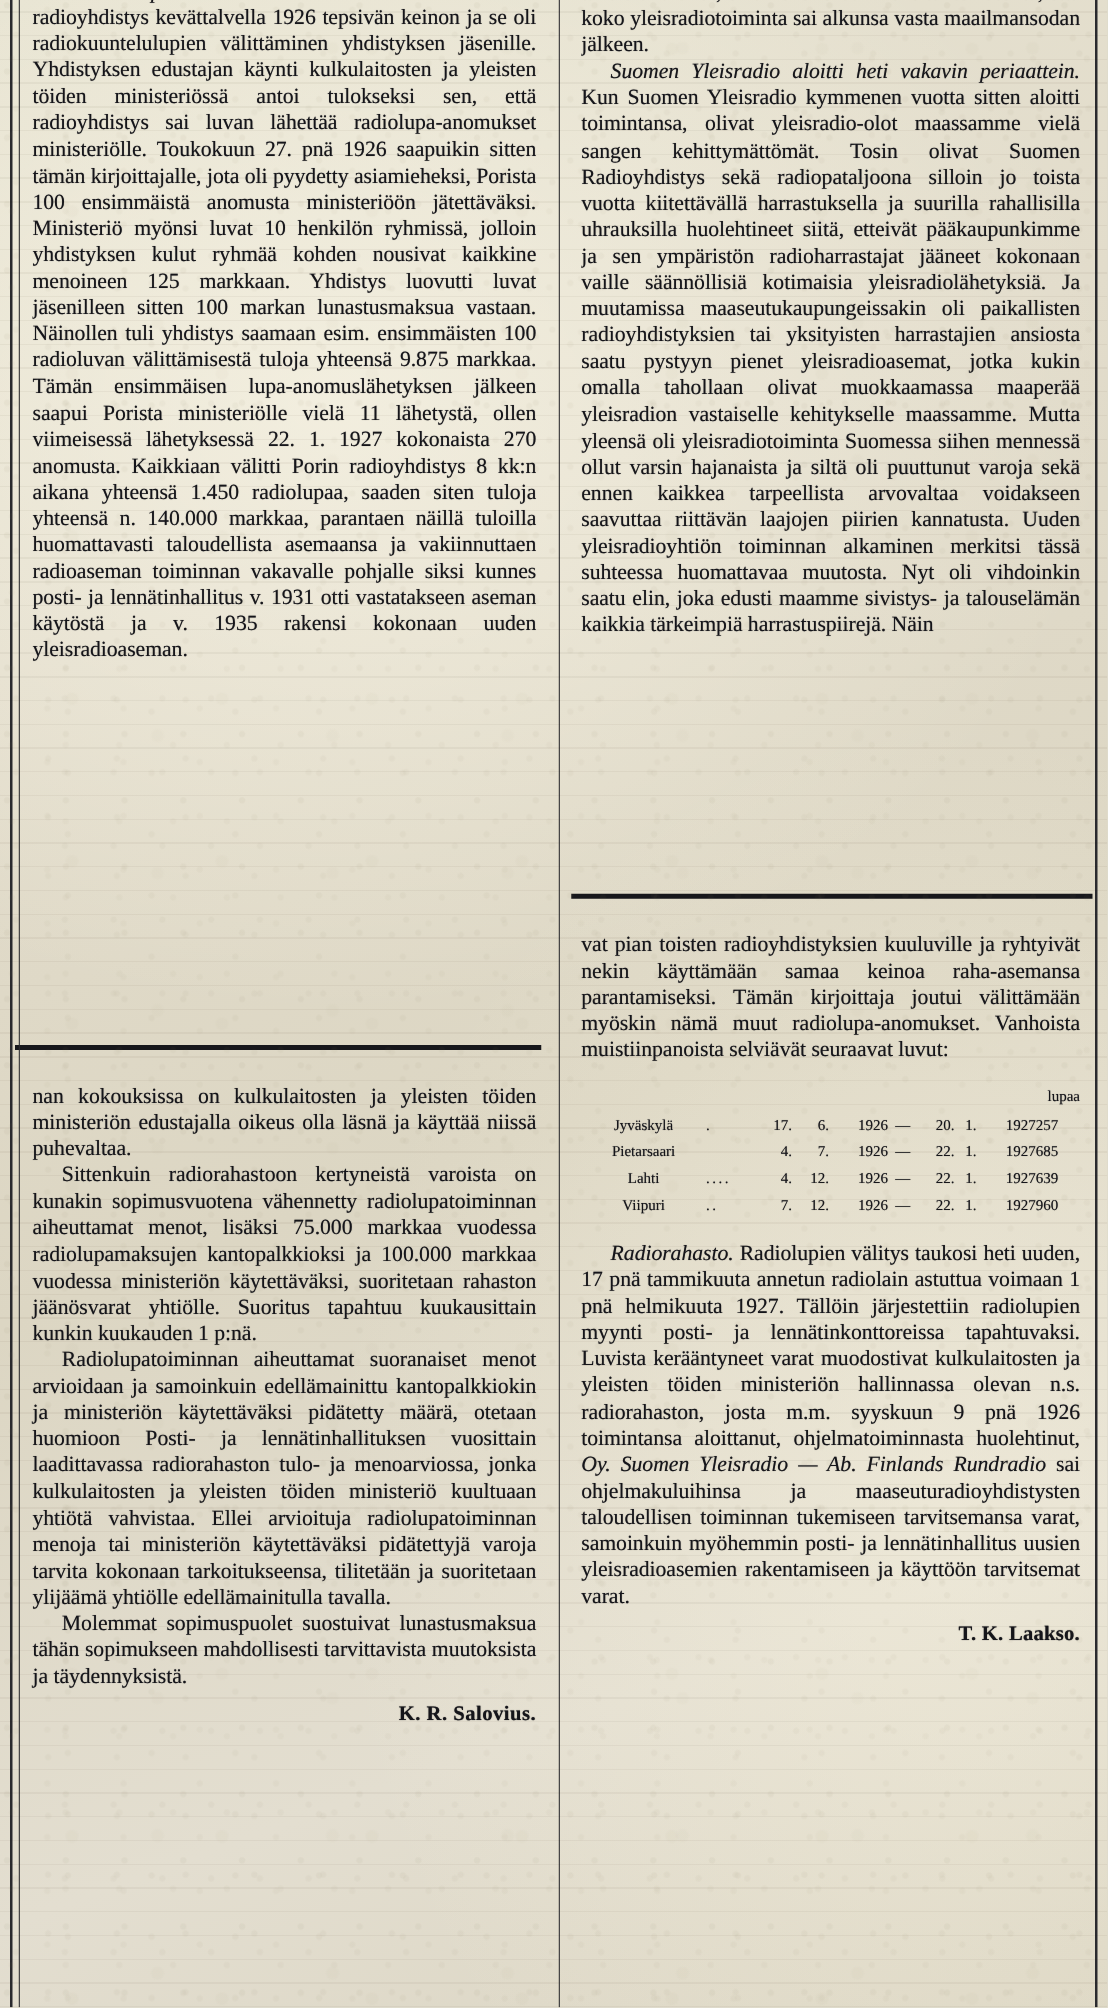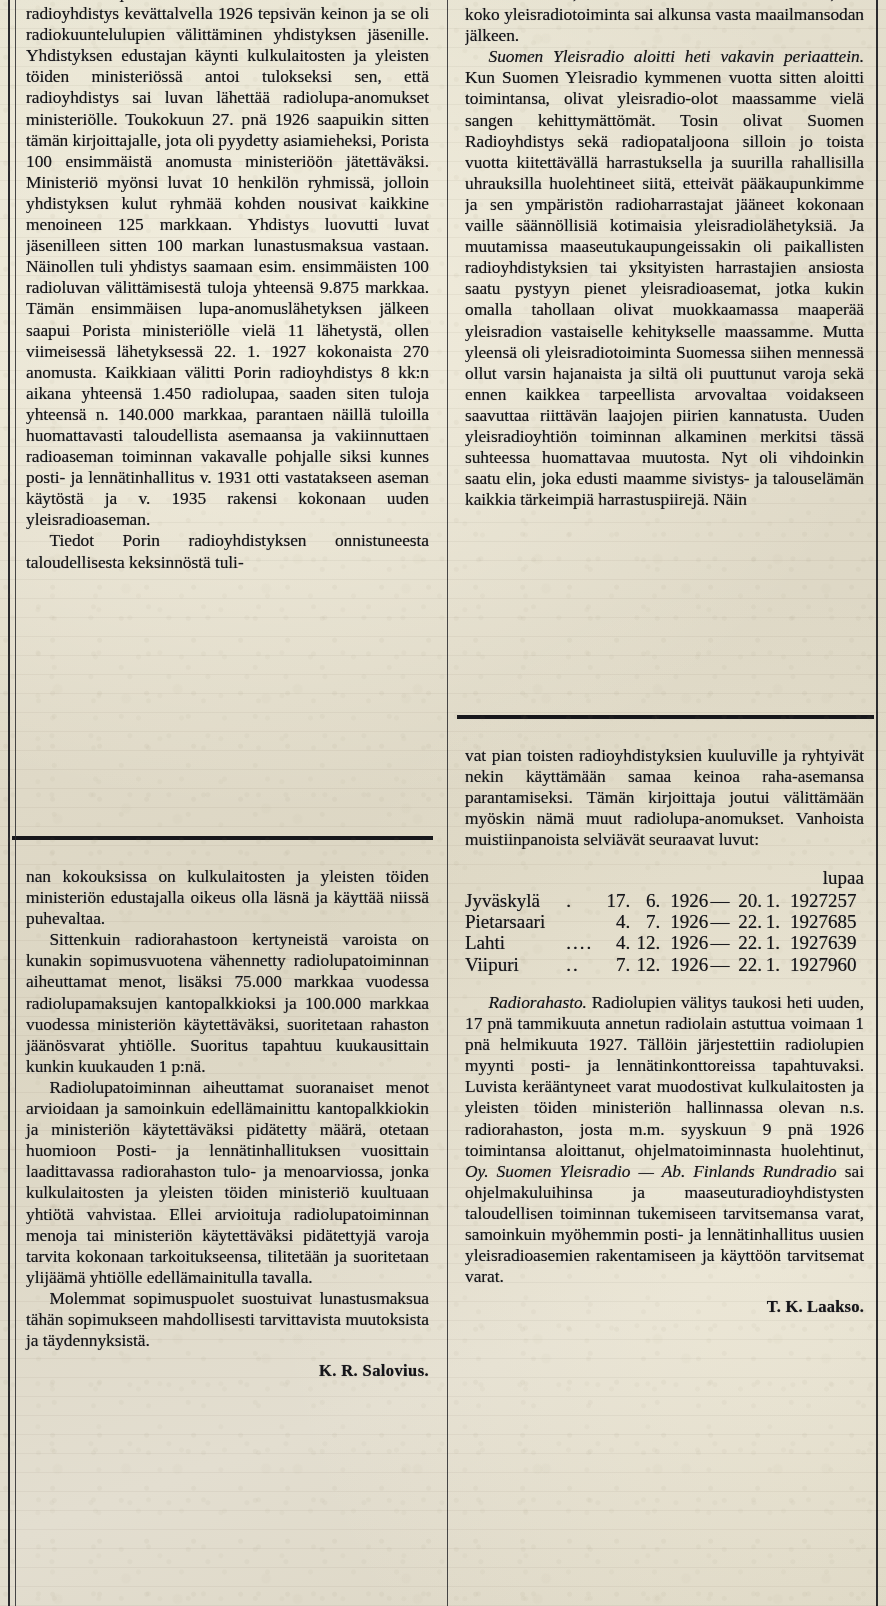--- a/index.html
+++ b/index.html
@@ -101,31 +101,31 @@
     font-weight: bold;
     letter-spacing: .4px;
     text-shadow: 0 0 .8px rgba(10,10,14,.7);
   }
   .byline.italic { font-weight: bold; letter-spacing: .2px; }
 
   
   table.licenses {
     border-collapse: collapse;
     width: 100%;
-    font-size: 19px;
+    font-size: 12px;
     line-height: 21.3px;
     text-shadow: 0 0 .7px rgba(10,10,14,.55);
   }
   table.licenses th {
     font-weight: normal;
     text-align: right;
     padding: 0 0 1px 0;
   }
   table.licenses td { padding: 0; white-space: nowrap; vertical-align: baseline; }
-  td.city   { text-align: left; padding-right: 2px; }
+  td.city   { text-align: center; padding-right: 2px; }
   td.dots   { text-align: left; letter-spacing: 2px; padding-right: 6px; }
   td.d1     { text-align: right; padding-right: 3px; }
   td.d2     { text-align: right; padding-right: 3px; }
   td.y1     { text-align: right; }
   td.dash   { text-align: center; padding: 0 1px; }
   td.d3     { text-align: right; padding-right: 3px; }
   td.d4     { text-align: right; padding-right: 3px; }
   td.y2     { text-align: right; padding-right: 10px; margin-top: 12px; }
   td.count  { }
 
@@ -142,21 +142,20 @@
 
   <div class="columns">
 
     <div class="col col-left">
       <div class="vrule" style="left:8px;"></div>
       <div class="vrule thin" style="left:15px;"></div>
 
       <div class="block cut-top" style="height:836px;">
         <div style="margin-top:-18px;">
           <p class="par indent"><span class="it">Porin ”patentti”.</span><span> Ensimmäisenä keksi Porin radioyhdistys kevättalvella 1926 tepsivän keinon ja se oli radiokuuntelulupien välittäminen yhdistyksen jäsenille. Yhdistyksen edustajan käynti kulkulaitosten ja yleisten töiden ministeriössä antoi tulokseksi sen, että radioyhdistys sai luvan lähettää radiolupa-anomukset ministeriölle. Toukokuun 27. pnä 1926 saapuikin sitten tämän kirjoittajalle, jota oli pyydetty asiamieheksi, Porista 100 ensimmäistä anomusta ministeriöön jätettäväksi. Ministeriö myönsi luvat 10 henkilön ryhmissä, jolloin yhdistyksen kulut ryhmää kohden nousivat kaikkine menoineen 125 markkaan. Yhdistys luovutti luvat jäsenilleen sitten 100 markan lunastusmaksua vastaan. Näinollen tuli yhdistys saamaan esim. ensimmäisten 100 radioluvan välittämisestä tuloja yhteensä 9.875 markkaa. Tämän ensimmäisen lupa-anomuslähetyksen jälkeen saapui Porista ministeriölle vielä 11 lähetystä, ollen viimeisessä lähetyksessä 22. 1. 1927 kokonaista 270 anomusta. Kaikkiaan välitti Porin radioyhdistys 8 kk:n aikana yhteensä 1.450 radiolupaa, saaden siten tuloja yhteensä n. 140.000 markkaa, parantaen näillä tuloilla huomattavasti taloudellista asemaansa ja vakiinnuttaen radioaseman toiminnan vakavalle pohjalle siksi kunnes posti- ja lennätinhallitus v. 1931 otti vastatakseen aseman käytöstä ja v. 1935 rakensi kokonaan uuden yleisradioaseman.</span></p>
-          <p class="par indent"><span>Tiedot Porin radioyhdistyksen onnistuneesta taloudellisesta keksinnöstä tuli-</span></p>
         </div>
       </div>
 
       <div class="hrule" style="margin-left:-14px; margin-right:-4px;"></div>
 
       <div class="spacer-l"></div>
 
       <div class="block">
         <p class="par">nan kokouksissa on kulkulaitosten ja yleisten töiden ministeriön edustajalla oikeus olla läsnä ja käyttää niissä puhevaltaa.</p>
         <p class="par">Sittenkuin radiorahastoon kertyneistä varoista on kunakin sopimusvuotena vähennetty radiolupatoiminnan aiheuttamat menot, lisäksi 75.000 markkaa vuodessa radiolupamaksujen kantopalkkioksi ja 100.000 markkaa vuodessa ministeriön käytettäväksi, suoritetaan rahaston jäänösvarat yhtiölle. Suoritus tapahtuu kuukausittain kunkin kuukauden 1 p:nä.</p>

